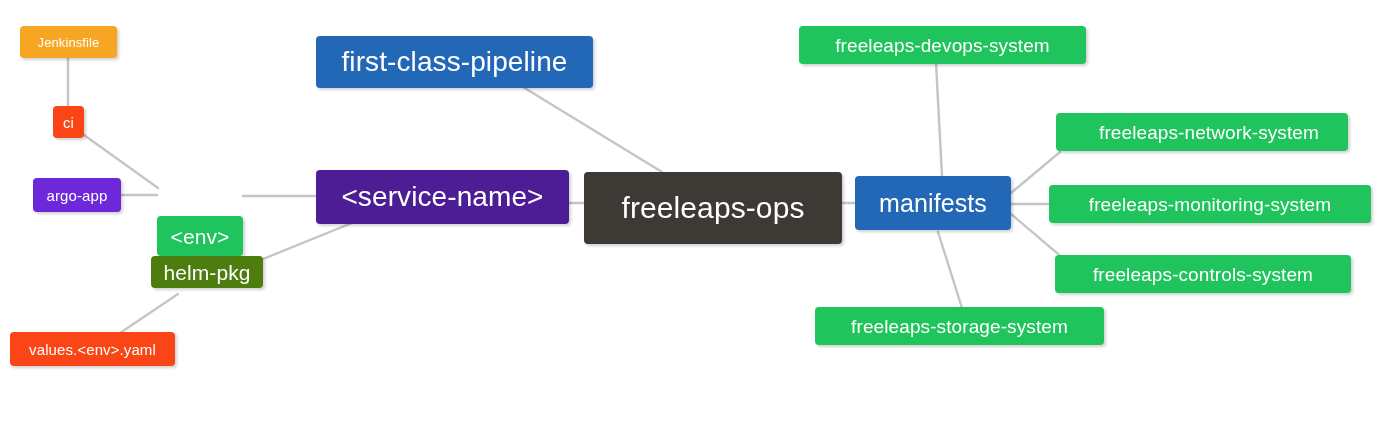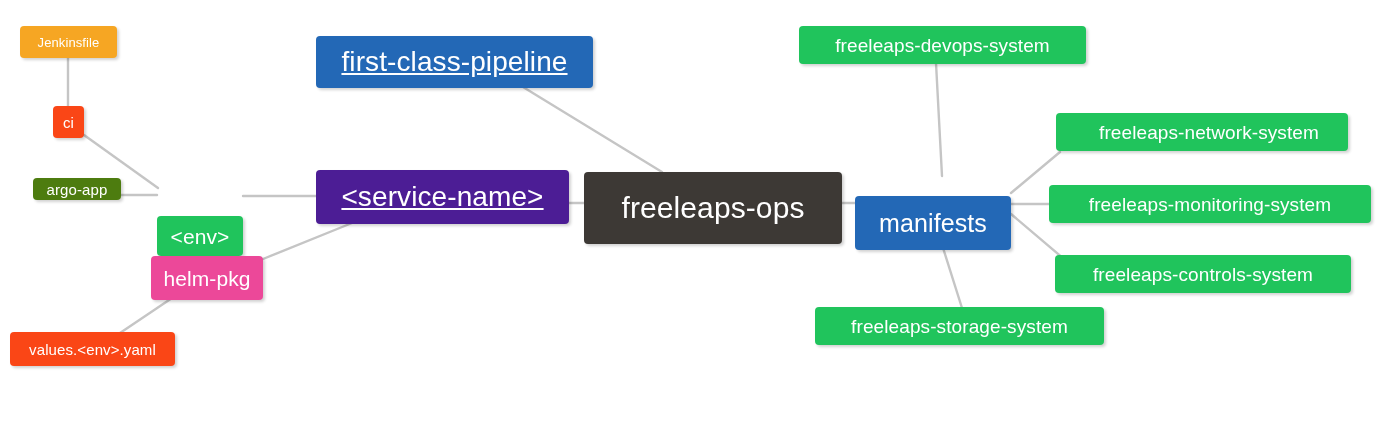--- a/index.html
+++ b/index.html
@@ -41,21 +41,21 @@
     box-shadow: 2px 2px 3px rgba(0,0,0,0.18);
     padding: 0 10px;
     letter-spacing: 0.1px;
   }
   .node-label {
     display: block;
     white-space: nowrap;
   }
   
   .sz-root   { font-size: 30px; }
-  .sz-xl     { font-size: 28px; text-decoration: underline; }
+  .sz-xl     { font-size: 28px; }
   .sz-lg     { font-size: 25px; }
   .sz-md     { font-size: 21px; }
   .sz-sm     { font-size: 19px; }
   .sz-xs     { font-size: 15px; }
   .sz-xxs    { font-size: 13px; }
 </style>
 </head>
 <body>
 
 <div id="canvas">
@@ -94,49 +94,49 @@
   </svg>
 
   <div class="node sz-xxs" style="left:20px; top:26px; width:97px; height:32px; background:#f6a623;">
     <span class="node-label">Jenkinsfile</span>
   </div>
 
   <div class="node sz-xs" style="left:53px; top:106px; width:31px; height:32px; background:#fa4616;">
     <span class="node-label">ci</span>
   </div>
 
-  <div class="node sz-xs" style="left:33px; top:178px; width:88px; height:22px; background:#4d7c0f;">
+  <div class="node sz-xs" style="left:33px; top:178px; width:88px; height:34px; background:#6d28d9;">
     <span class="node-label">argo-app</span>
   </div>
 
   <div class="node sz-md" style="left:157px; top:176px; width:86px; height:40px; background:#20c45c;margin-top:40px;">
     <span class="node-label">&lt;env&gt;</span>
   </div>
 
-  <div class="node sz-md" style="left:151px; top:256px; width:112px; height:44px; background:#ec4899;">
+  <div class="node sz-md" style="left:151px; top:256px; width:112px; height:32px; background:#4d7c0f;">
     <span class="node-label">helm-pkg</span>
   </div>
 
   <div class="node sz-xs" style="left:10px; top:332px; width:165px; height:34px; background:#fa4616;">
     <span class="node-label">values.&lt;env&gt;.yaml</span>
   </div>
 
   <div class="node sz-xl" style="left:316px; top:36px; width:277px; height:52px; background:#2368b6;">
     <span class="node-label">first-class-pipeline</span>
   </div>
 
   <div class="node sz-xl" style="left:316px; top:170px; width:253px; height:54px; background:#4c1d95;">
     <span class="node-label">&lt;service-name&gt;</span>
   </div>
 
   <div class="node sz-root" style="left:584px; top:172px; width:258px; height:72px; background:#3d3935;">
     <span class="node-label">freeleaps-ops</span>
   </div>
 
-  <div class="node sz-lg" style="left:855px; top:176px; width:156px; height:54px; background:#2368b6;margin-top:20px;">
+  <div class="node sz-lg" style="left:855px; top:176px; width:156px; height:54px; background:#2368b6;">
     <span class="node-label">manifests</span>
   </div>
 
   <div class="node sz-sm" style="left:799px; top:26px; width:287px; height:38px; background:#20c45c;">
     <span class="node-label">freeleaps-devops-system</span>
   </div>
 
   <div class="node sz-sm" style="left:1056px; top:113px; width:292px; height:38px; background:#20c45c;padding-left:24px;">
     <span class="node-label">freeleaps-network-system</span>
   </div>

